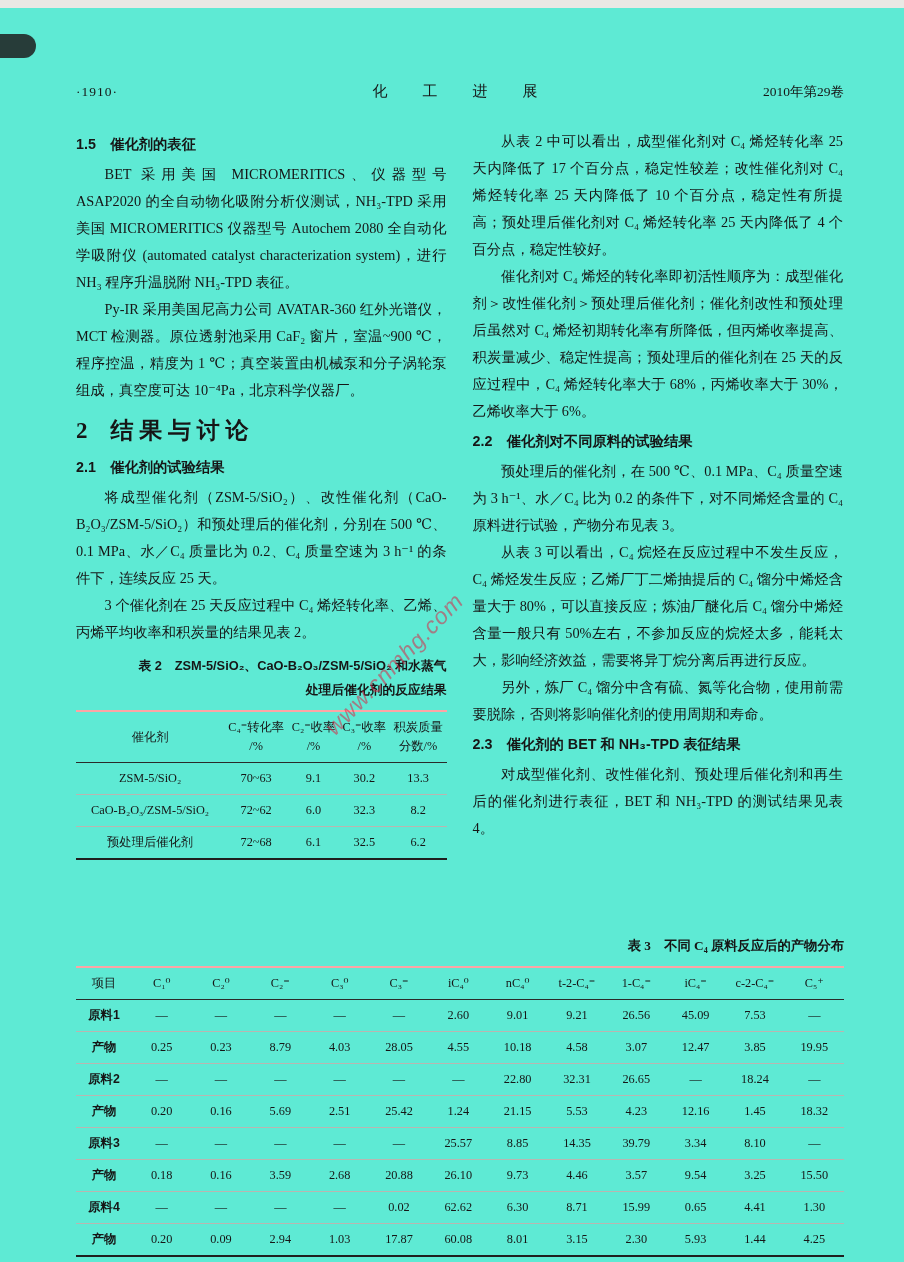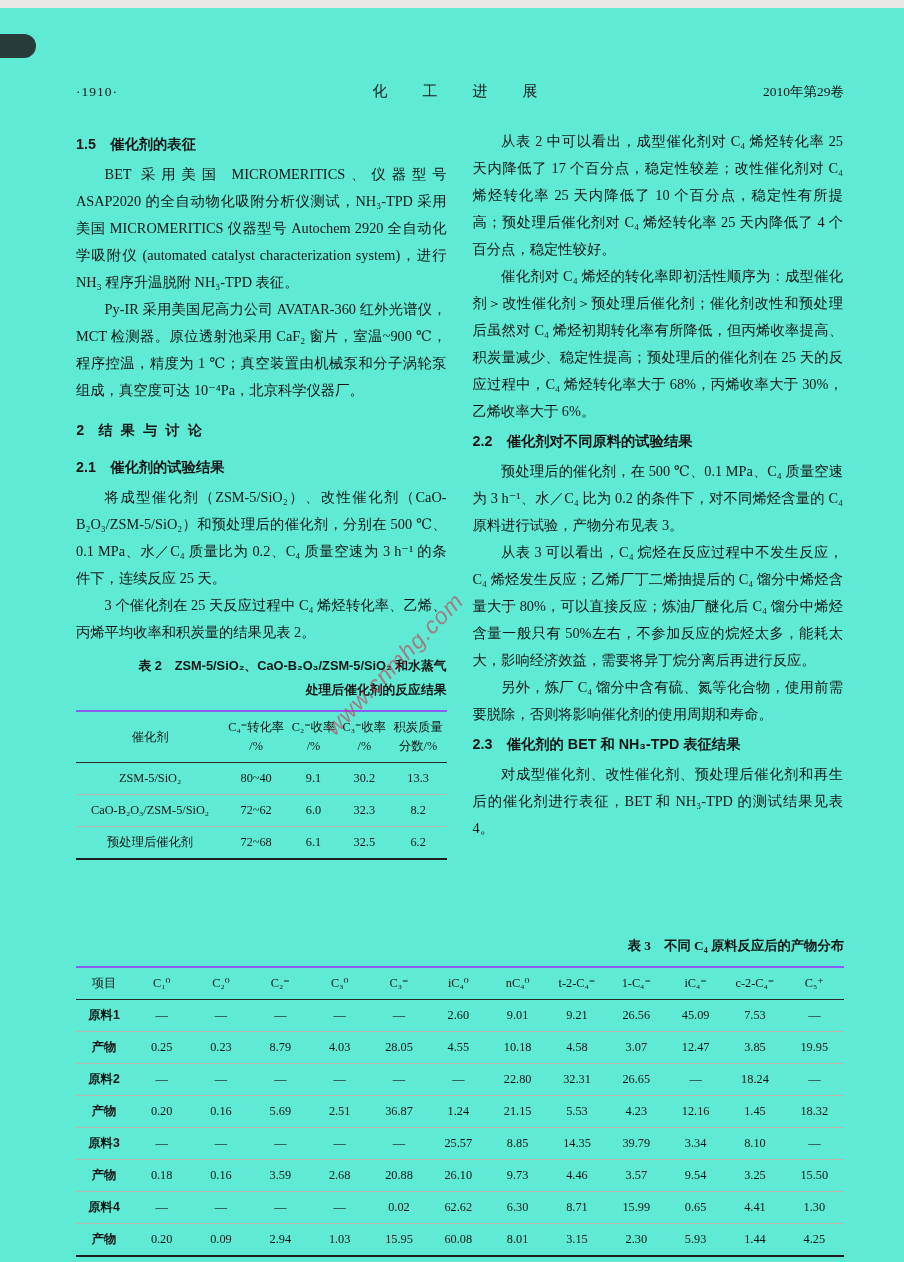--- a/index.html
+++ b/index.html
@@ -51,35 +51,35 @@
 
   h3.sec {
     margin: 3px 0 3px;
     font-size: 14.3px;
     font-weight: bold;
     font-family: "Liberation Sans", "DejaVu Sans", sans-serif;
     line-height: 27px;
   }
   h2.sec-big {
     margin: 12px 0 8px;
-    font-size: 14px;
+    font-size: 23px;
     font-weight: bold;
-    font-family: Liberation Mono, monospace;
+    font-family: Liberation Serif, serif;
     line-height: 30px;
   }
 
   
   .t2wrap { margin-top: 8px; }
   .tcap { text-align: right; font-weight: bold; font-size: 12.8px; line-height: 24px; font-family: "Liberation Sans", "DejaVu Sans", sans-serif; }
   table.datatable {
     width: 100%;
     border-collapse: collapse;
     margin-top: 8px;
     font-size: 12.3px;
-    border-top: 2px solid #8b5cf6;
+    border-top: 2px solid #fca5a5;
     border-bottom: 2px solid #1f1f1f;
   }
   table.datatable th, table.datatable td {
     text-align: center;
     font-weight: normal;
     padding: 6px 2px;
     line-height: 19px;
   }
   table.datatable thead th { border-bottom: 1px solid #2a2a2a; vertical-align: middle; }
   table.datatable tbody tr:not(:last-child) td { border-bottom: 1px solid #b9b6b0; }
@@ -120,21 +120,21 @@
   <div class="header">
     <span class="pageno">·1910·</span>
     <span class="journal">化　工　进　展</span>
     <span class="issue">2010年第29卷</span>
   </div>
 
   <div class="columns">
 
     <div class="col">
       <h3 class="sec">1.5　催化剂的表征</h3>
-      <p>BET 采用美国 MICROMERITICS、仪器型号 ASAP2020 的全自动物化吸附分析仪测试，NH₃-TPD 采用美国 MICROMERITICS 仪器型号 Autochem 2920 全自动化学吸附仪 (automated catalyst characterization system)，进行 NH₃ 程序升温脱附 NH₃-TPD 表征。</p>
+      <p>BET 采用美国 MICROMERITICS、仪器型号 ASAP2020 的全自动物化吸附分析仪测试，NH₃-TPD 采用美国 MICROMERITICS 仪器型号 Autochem 2080 全自动化学吸附仪 (automated catalyst characterization system)，进行 NH₃ 程序升温脱附 NH₃-TPD 表征。</p>
       <p>Py-IR 采用美国尼高力公司 AVATAR-360 红外光谱仪，MCT 检测器。原位透射池采用 CaF₂ 窗片，室温~900 ℃，程序控温，精度为 1 ℃；真空装置由机械泵和分子涡轮泵组成，真空度可达 10⁻⁴Pa，北京科学仪器厂。</p>
       <h2 class="sec-big">2　结 果 与 讨 论</h2>
       <h3 class="sec">2.1　催化剂的试验结果</h3>
       <p>将成型催化剂（ZSM-5/SiO₂）、改性催化剂（CaO-B₂O₃/ZSM-5/SiO₂）和预处理后的催化剂，分别在 500 ℃、0.1 MPa、水／C₄ 质量比为 0.2、C₄ 质量空速为 3 h⁻¹ 的条件下，连续反应 25 天。</p>
       <p>3 个催化剂在 25 天反应过程中 C₄ 烯烃转化率、乙烯、丙烯平均收率和积炭量的结果见表 2。</p>
 
       <div class="t2wrap">
         <div class="tcap">
           <div>表 2　ZSM-5/SiO₂、CaO-B₂O₃/ZSM-5/SiO₂ 和水蒸气</div>
           <div>处理后催化剂的反应结果</div>
@@ -157,21 +157,21 @@
               </th>
               <th>
                 <div>积炭质量</div>
                 <div>分数/%</div>
               </th>
             </tr>
           </thead>
           <tbody>
               <tr>
                 <td class="rowlabel">ZSM-5/SiO₂</td>
-                <td>80~40</td>
+                <td>70~63</td>
                 <td>9.1</td>
                 <td>30.2</td>
                 <td>13.3</td>
               </tr>
               <tr>
                 <td class="rowlabel">CaO-B₂O₃/ZSM-5/SiO₂</td>
                 <td>72~62</td>
                 <td>6.0</td>
                 <td>32.3</td>
                 <td>8.2</td>
@@ -266,21 +266,21 @@
             <td>—</td>
             <td>18.24</td>
             <td>—</td>
           </tr>
           <tr>
             <td class="rowlabel">产物</td>
             <td>0.20</td>
             <td>0.16</td>
             <td>5.69</td>
             <td>2.51</td>
-            <td>36.87</td>
+            <td>25.42</td>
             <td>1.24</td>
             <td>21.15</td>
             <td>5.53</td>
             <td>4.23</td>
             <td>12.16</td>
             <td>1.45</td>
             <td>18.32</td>
           </tr>
           <tr>
             <td class="rowlabel">原料3</td>
@@ -326,21 +326,21 @@
             <td>0.65</td>
             <td>4.41</td>
             <td>1.30</td>
           </tr>
           <tr>
             <td class="rowlabel">产物</td>
             <td>0.20</td>
             <td>0.09</td>
             <td>2.94</td>
             <td>1.03</td>
-            <td>15.95</td>
+            <td>17.87</td>
             <td>60.08</td>
             <td>8.01</td>
             <td>3.15</td>
             <td>2.30</td>
             <td>5.93</td>
             <td>1.44</td>
             <td>4.25</td>
           </tr>
         </tbody>
     </table>

